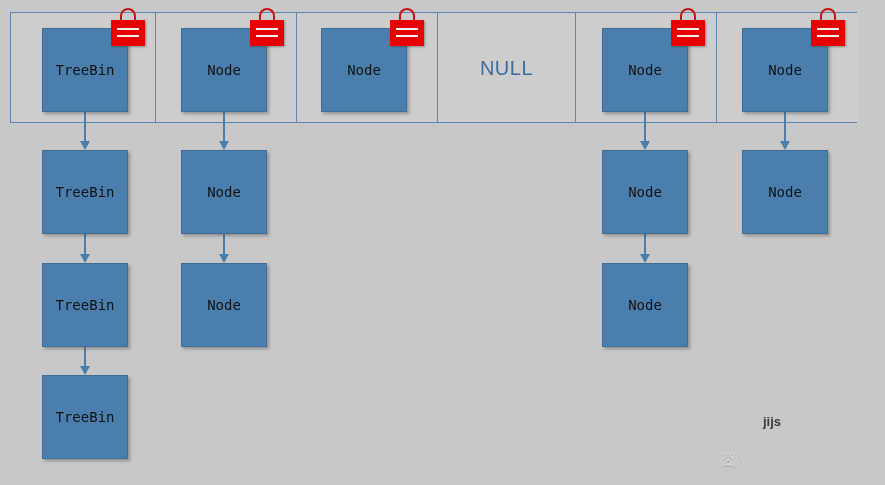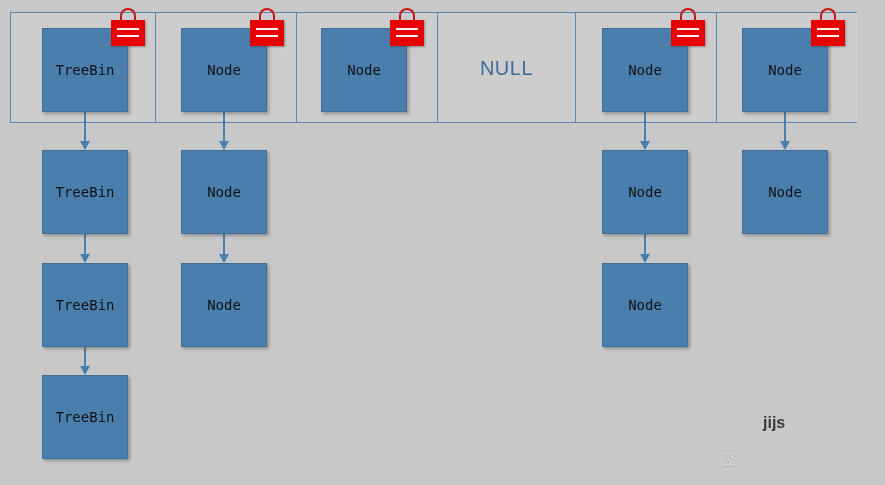--- a/index.html
+++ b/index.html
@@ -103,21 +103,21 @@
     background:#f3f3f3;
     display:block;
   }
   .lock .body i.l1{top:8px;}
   .lock .body i.l2{top:15px;}
 
   
   .wm-text{
     position:absolute;
     color:#3a3a3a;
-    font-size:16px;
+    font-size:13px;
     font-weight:bold;
     font-family:"Liberation Sans",sans-serif;
   }
   .wm-brand{
     position:absolute;
     display:flex;
     align-items:center;
     gap:4px;
     color:#d8d8d8;
     font-size:17px;

